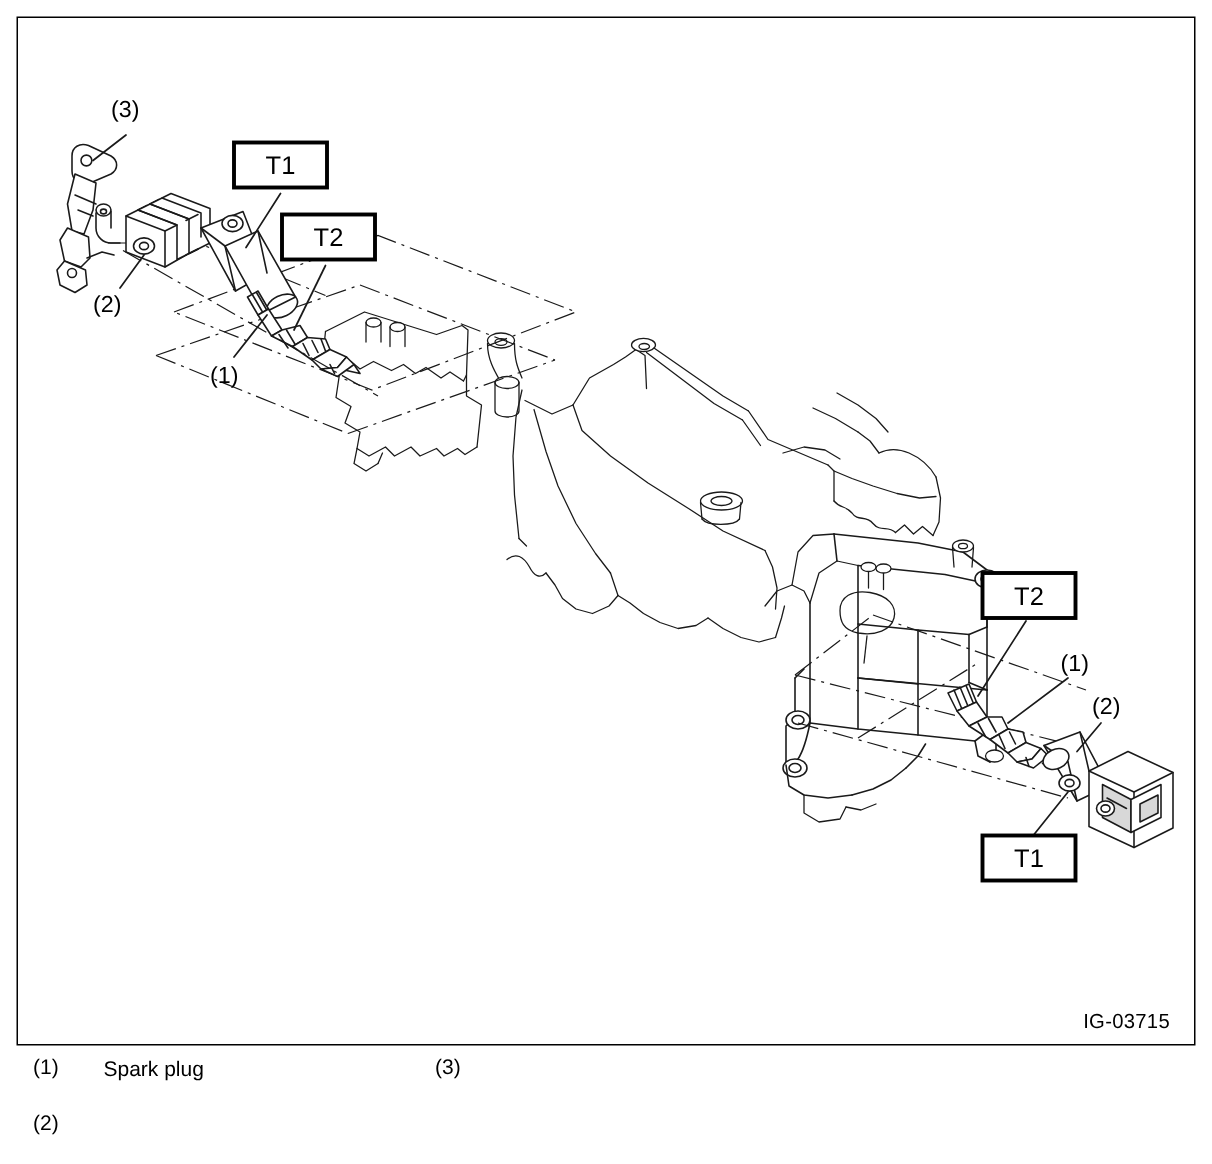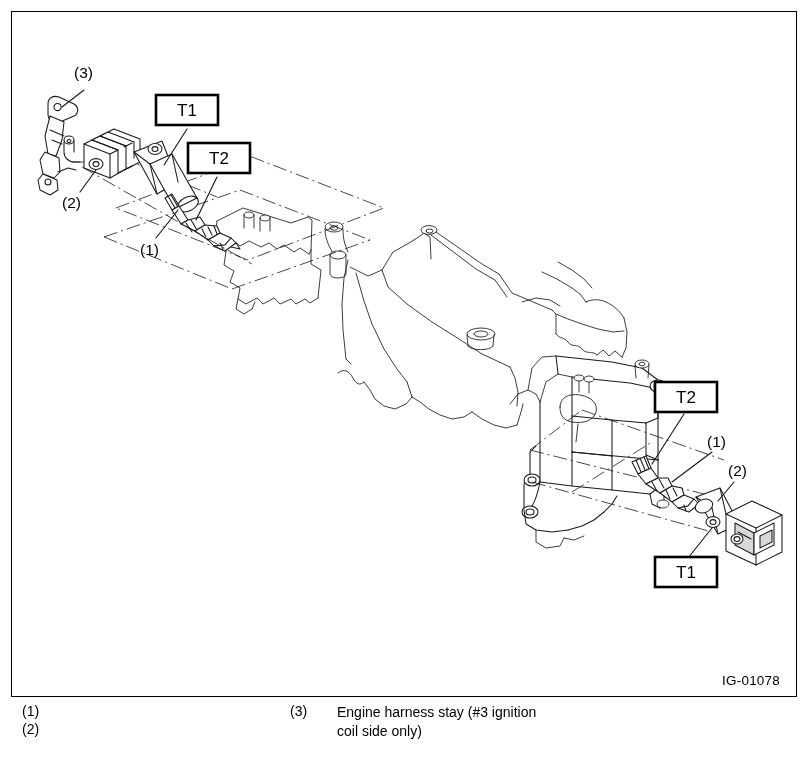--- a/index.html
+++ b/index.html
@@ -291,34 +291,33 @@
         <rect class="tbox-r" x="643" y="370" width="62" height="30"></rect>
         <text class="tbox-t" x="674" y="391">T2</text>
       </g>
       <g>
         <rect class="tbox-r" x="643" y="545" width="62" height="30"></rect>
         <text class="tbox-t" x="674" y="566">T1</text>
       </g>
 
     </svg>
 
-    <div id="fig-id">IG-01078</div>
+    <div id="fig-id">IG-03715</div>
   </div>
 
   <div id="legend">
     <div class="lg-col" style="left:22px;width:250px;">
       <div class="lg-row">
         <span class="lg-num">(1)</span>
+        <span class="lg-lbl">Spark plug</span>
       </div>
       <div class="lg-row" style="margin-top:18px;">
         <span class="lg-num">(2)</span>
       </div>
     </div>
     <div class="lg-col" style="left:290px;width:330px;">
       <div class="lg-row">
         <span class="lg-num">(3)</span>
-        <span class="lg-lbl">Engine harness stay (#3 ignition
-coil side only)</span>
       </div>
     </div>
   </div>
 
 </div>
 
 </body></html>

